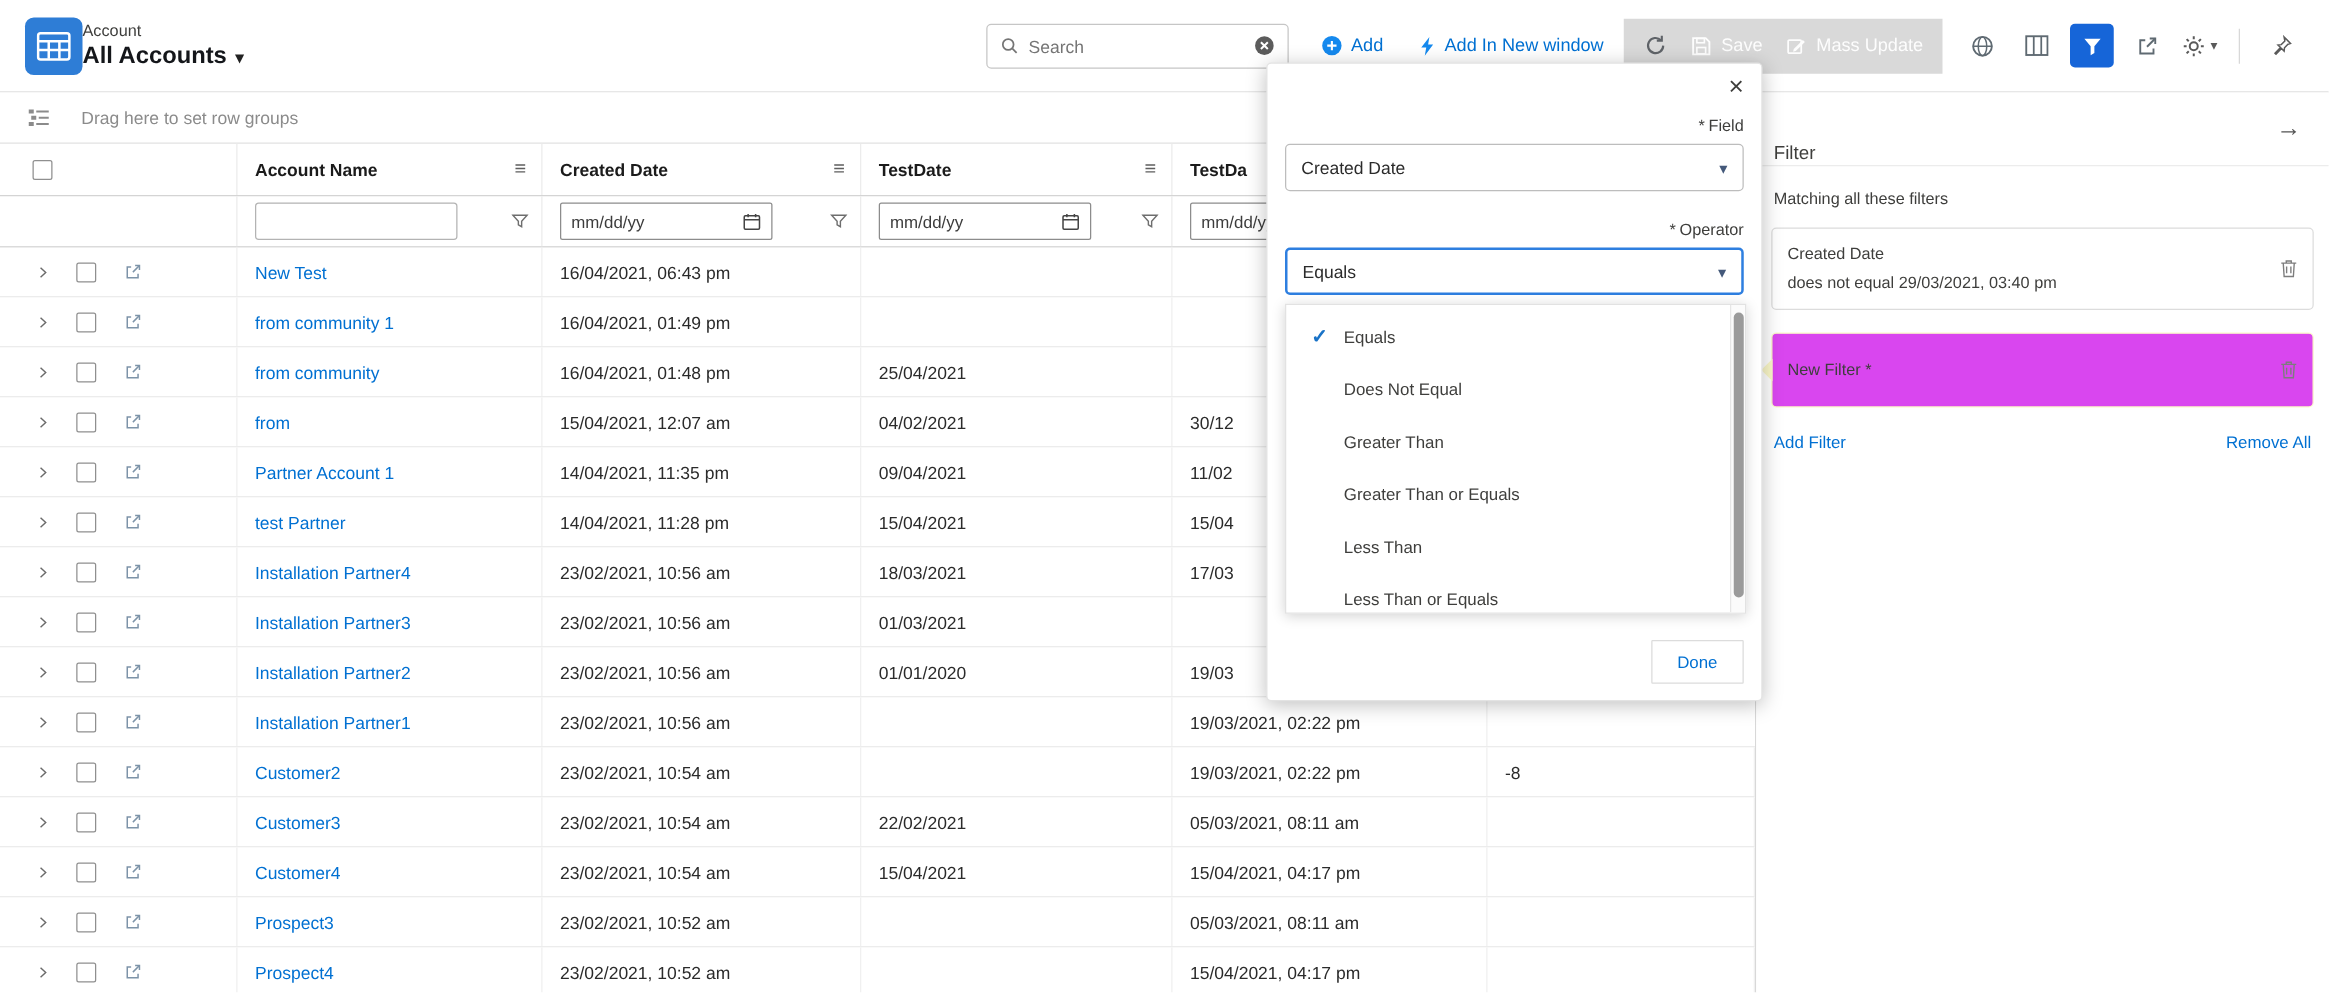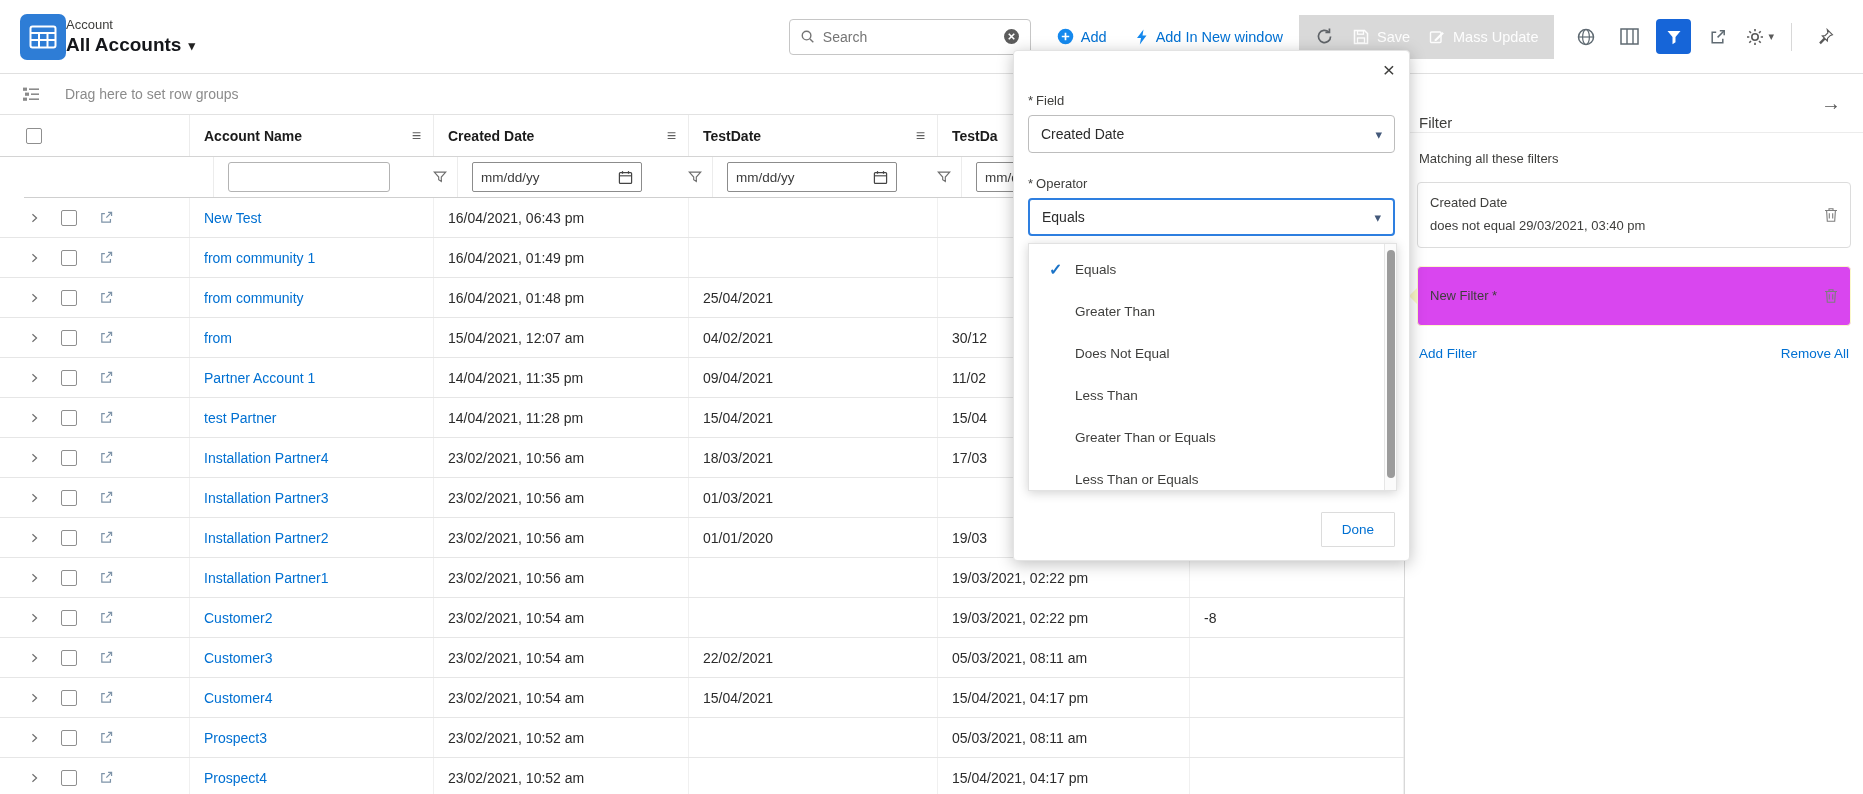--- a/index.html
+++ b/index.html
@@ -39,21 +39,21 @@
   
   .rowgroup-bar{height:41px;border-bottom:1px solid #e2e2e2;display:flex;align-items:center;padding-left:22px;gap:25px;color:#8b8b8b;font-size:14px;}
 
   
   .thead,.filter-row,.grid-row{display:grid;grid-template-columns:190px 244px 255px 249px 252px 1fr;}
   .thead{height:42px;border-bottom:1px solid #d4d4d4;font-weight:700;font-size:14px;color:#1b1b1b;}
   .th{display:flex;align-items:center;justify-content:space-between;padding:0 12px 0 14px;height:100%;border-right:1px solid #ececec;}
   .th .menu{color:#5f5f5f;font-size:16px;font-weight:400;cursor:pointer;}
   .th-ctrl{justify-content:flex-start;padding-left:26px;}
   .cb{width:16px;height:16px;border:1px solid #8f8f8f;border-radius:2px;background:#fff;display:inline-block;flex:none;}
-  .filter-row{height:41px;border-bottom:1px solid #cfcfcf;margin-left:24px;}
+  .filter-row{height:41px;border-bottom:1px solid #cfcfcf;}
   .fcell{height:100%;display:flex;align-items:center;justify-content:space-between;padding:0 10px 0 14px;border-right:1px solid #ececec;gap:6px;}
   .f-input{width:162px;height:30px;border:1px solid #b3b3b3;border-radius:3px;padding:0 8px;font-size:13px;outline:none;}
   .datebox{flex:1;max-width:170px;height:30px;border:1px solid #8c8c8c;border-radius:2px;display:flex;align-items:center;justify-content:space-between;padding:0 8px;font-size:13.5px;color:#3c3c3c;background:#fff;cursor:pointer;}
   .funnel{display:flex;align-items:center;cursor:pointer;}
   .rows{height:596px;overflow:hidden;}
   .grid-row{height:40px;border-bottom:1px solid #e6e6e6;font-size:14px;color:#2b2b2b;background:#fff;}
   .cell{height:100%;display:flex;align-items:center;padding:0 12px 0 14px;border-right:1px solid #f0f0f0;overflow:hidden;white-space:nowrap;}
   .c-ctrl{padding:0;}
   .expand{margin-left:26px;width:16px;display:flex;justify-content:center;cursor:pointer;}
   .c-ctrl .cb{margin-left:19px;cursor:pointer;}
@@ -74,21 +74,21 @@
   .filter-card.highlight .fc-l1{margin:0;}
   .fc-trash{position:absolute;right:12px;top:50%;transform:translateY(-50%);display:flex;}
   .tail{position:absolute;left:-9px;top:50%;transform:translateY(-50%);width:0;height:0;
     border-top:9px solid transparent;border-bottom:9px solid transparent;border-right:9px solid #fbf8c9;}
   .fp-links{display:flex;justify-content:space-between;padding:2px 2px 0 2px;font-size:13.5px;}
   .fp-link{color:#0070d2;cursor:pointer;text-decoration:none;}
 
   
   .popup{position:absolute;left:1013px;top:50px;width:397px;height:511px;background:#fff;border:1px solid #e3e3e3;border-radius:4px;box-shadow:0 3px 16px rgba(0,0,0,.25);z-index:40;padding:0 14px;}
   .popup-close{position:absolute;top:8px;right:14px;font-size:21px;color:#3e3e3c;line-height:1;}
-  .form-label{font-size:13px;color:#3e3e3c;}
+  .form-label{font-size:13px;color:#3e3e3c;text-align:right;}
   .form-label .req{margin-right:3px;}
   .field-label{margin-top:42px;}
   .op-label{margin-top:23px;}
   .select{height:38px;border:1px solid #bdbdbd;border-radius:4px;display:flex;align-items:center;justify-content:space-between;padding:0 12px;margin-top:7px;font-size:14px;color:#2b2b2b;background:#fff;cursor:pointer;}
   .select .caret{color:#44597a;font-size:13px;}
   .select.focused{border:2px solid #2e7fe0;}
   .options{position:absolute;left:14px;right:12px;top:192px;height:248px;background:#fff;border:1px solid #e2e2e2;box-shadow:0 2px 10px rgba(0,0,0,.18);overflow:hidden;padding-top:4px;z-index:2;}
   .option{height:42px;display:flex;align-items:center;padding-left:46px;font-size:13.5px;color:#3e3e3c;position:relative;cursor:pointer;}
   .option .check{position:absolute;left:20px;color:#1a73c7;font-size:16px;font-weight:700;}
   .osb{position:absolute;right:0;top:0;bottom:0;width:12px;border-left:1px solid #e6e6e6;background:#fbfbfb;}
@@ -751,31 +751,31 @@
     </div>
     <div class="options" id="op-options">
       <div class="osb">
         <div class="osb-thumb"></div>
       </div>
     <div class="option">
           <span class="check">✓</span>
           <span>Equals</span>
         </div>
         <div class="option">
+          <span>Does Not Equal</span>
+        </div>
+        <div class="option">
           <span>Greater Than</span>
         </div>
         <div class="option">
-          <span>Does Not Equal</span>
+          <span>Greater Than or Equals</span>
         </div>
         <div class="option">
           <span>Less Than</span>
         </div>
         <div class="option">
-          <span>Greater Than or Equals</span>
-        </div>
-        <div class="option">
           <span>Less Than or Equals</span>
         </div>
       </div>
     <button class="done-btn">Done</button>
   </div>
 
 </div>
 
 </body></html>

